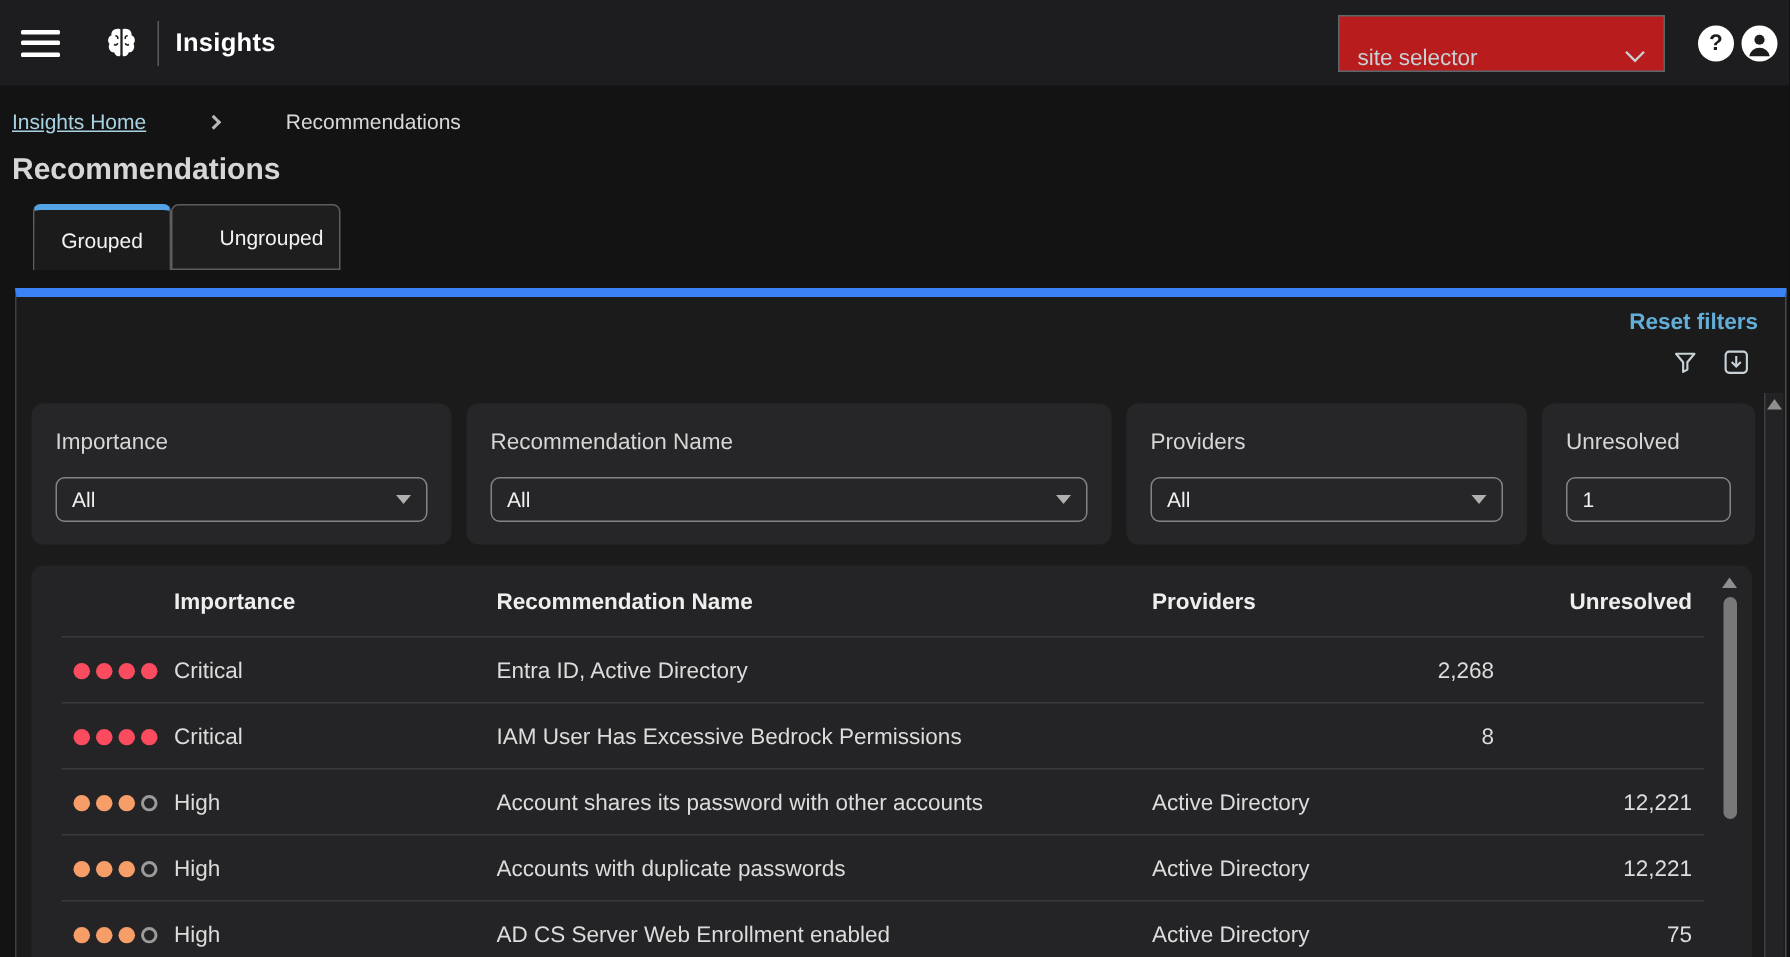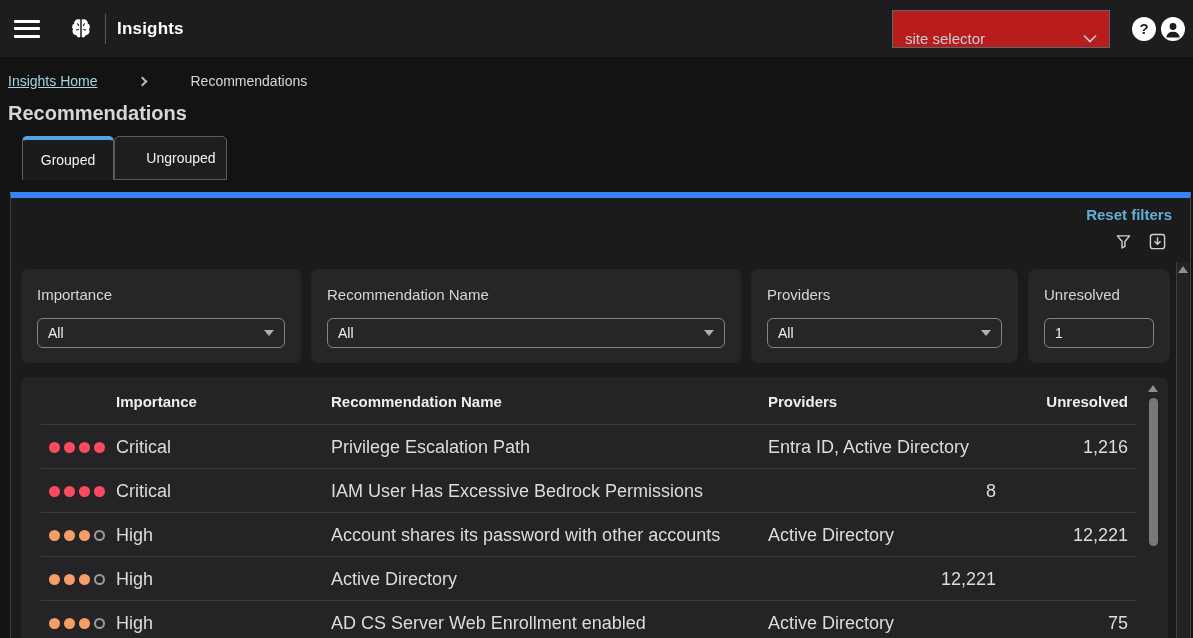--- a/index.html
+++ b/index.html
@@ -61,21 +61,21 @@
             background:transparent; color:#f0f0f0; font-size:14px; padding:0 10px;
             font-family:"Liberation Sans", sans-serif; outline:none; }
   .w1{width:280px} .w2{width:430px} .w3{width:267px} .w4{width:142px}
 
   
   .tcard { position:absolute; top:179px; left:10px; width:1147px; height:273px; background:#242426;
            border-radius:8px 8px 0 0; overflow:hidden; }
   .trow, .thead { display:grid; grid-template-columns:95px 215px 437px 268px 1fr; align-items:center;
                   position:relative; }
   .thead { height:48px; font-weight:700; color:#eeeeee; font-size:15px; }
-  .trow { height:44px; color:#dcdcdc; font-size:18px; cursor:pointer; }
+  .trow { height:44px; color:#dcdcdc; font-size:15px; cursor:pointer; }
   .thead::after, .trow::after { content:""; position:absolute; left:20px; right:32px; bottom:0; height:1px;
                                 background:#3a3a3c; }
   .cell { overflow:hidden; white-space:nowrap; }
   .c-dots { padding-left:28px; display:flex; gap:4px; align-items:center; }
   .c-unres { text-align:right; padding-right:40px; }
   .dot { width:11px; height:11px; border-radius:50%; display:inline-block; }
   .dot.critical { background:var(--critical,#fb4c5f); }
   .dot.high { background:var(--high,#f79d68); }
   .dot.empty { border:2px solid #9b9b9b; background:transparent; }
 
@@ -201,23 +201,22 @@
       </div>
       <div id="table-body">
   <div class="trow">
     <div class="cell c-dots">
               <span class="dot critical"></span>
               <span class="dot critical"></span>
               <span class="dot critical"></span>
               <span class="dot critical"></span>
             </div>
     <div class="cell c-imp">Critical</div>
-    <div class="cell c-name">Privilege Escalation Path</div>
     <div class="cell c-prov">Entra ID, Active Directory</div>
-    <div class="cell c-unres">1,216</div>
+    <div class="cell c-unres">2,268</div>
   </div>
 
   <div class="trow">
     <div class="cell c-dots">
               <span class="dot critical"></span>
               <span class="dot critical"></span>
               <span class="dot critical"></span>
               <span class="dot critical"></span>
             </div>
     <div class="cell c-imp">Critical</div>
@@ -239,20 +238,21 @@
   </div>
 
   <div class="trow">
     <div class="cell c-dots">
               <span class="dot high"></span>
               <span class="dot high"></span>
               <span class="dot high"></span>
               <span class="dot empty"></span>
             </div>
     <div class="cell c-imp">High</div>
+    <div class="cell c-name">Accounts with duplicate passwords</div>
     <div class="cell c-prov">Active Directory</div>
     <div class="cell c-unres">12,221</div>
   </div>
 
   <div class="trow">
     <div class="cell c-dots">
               <span class="dot high"></span>
               <span class="dot high"></span>
               <span class="dot high"></span>
               <span class="dot empty"></span>

